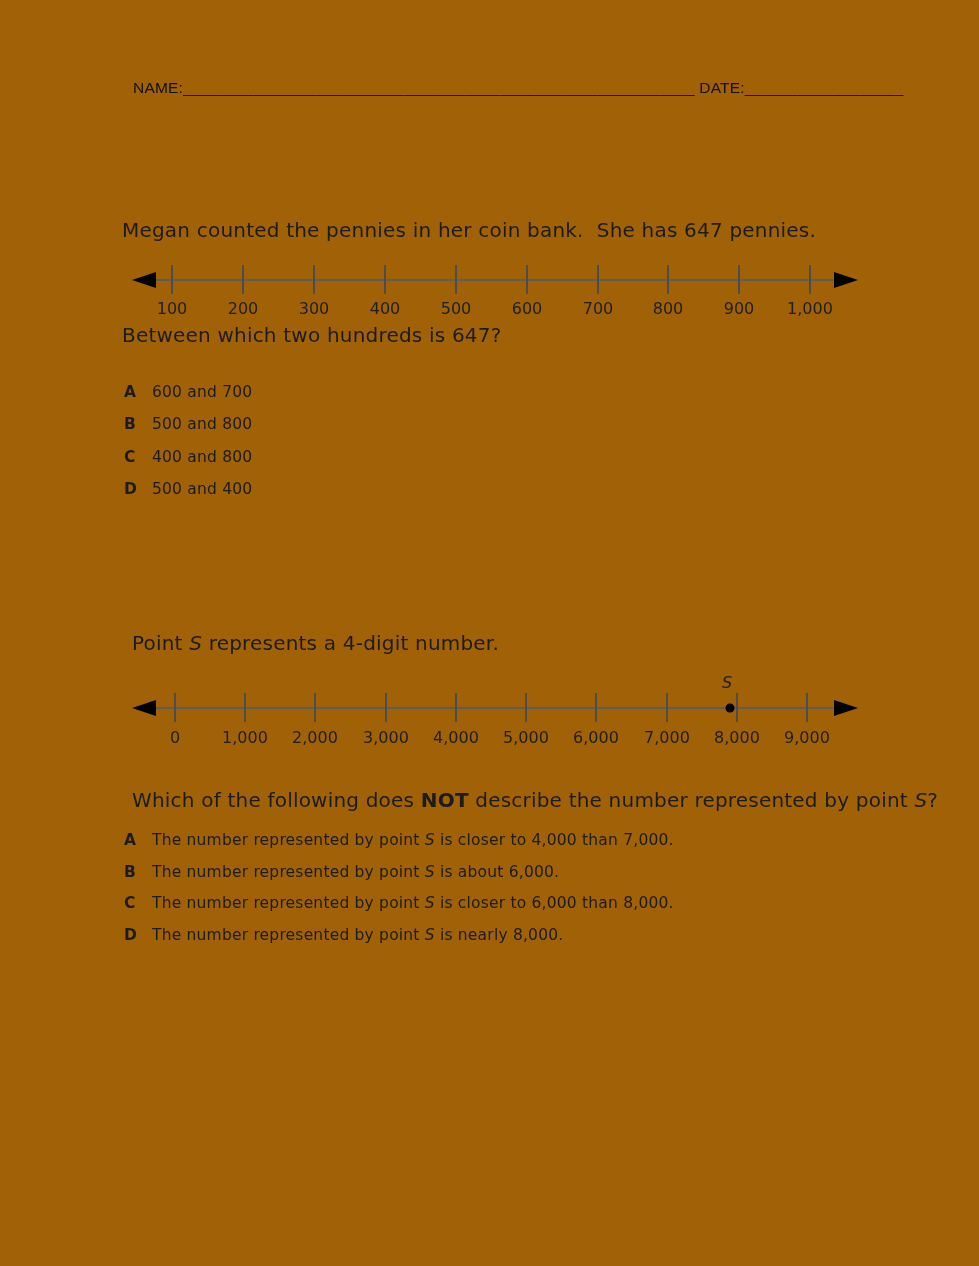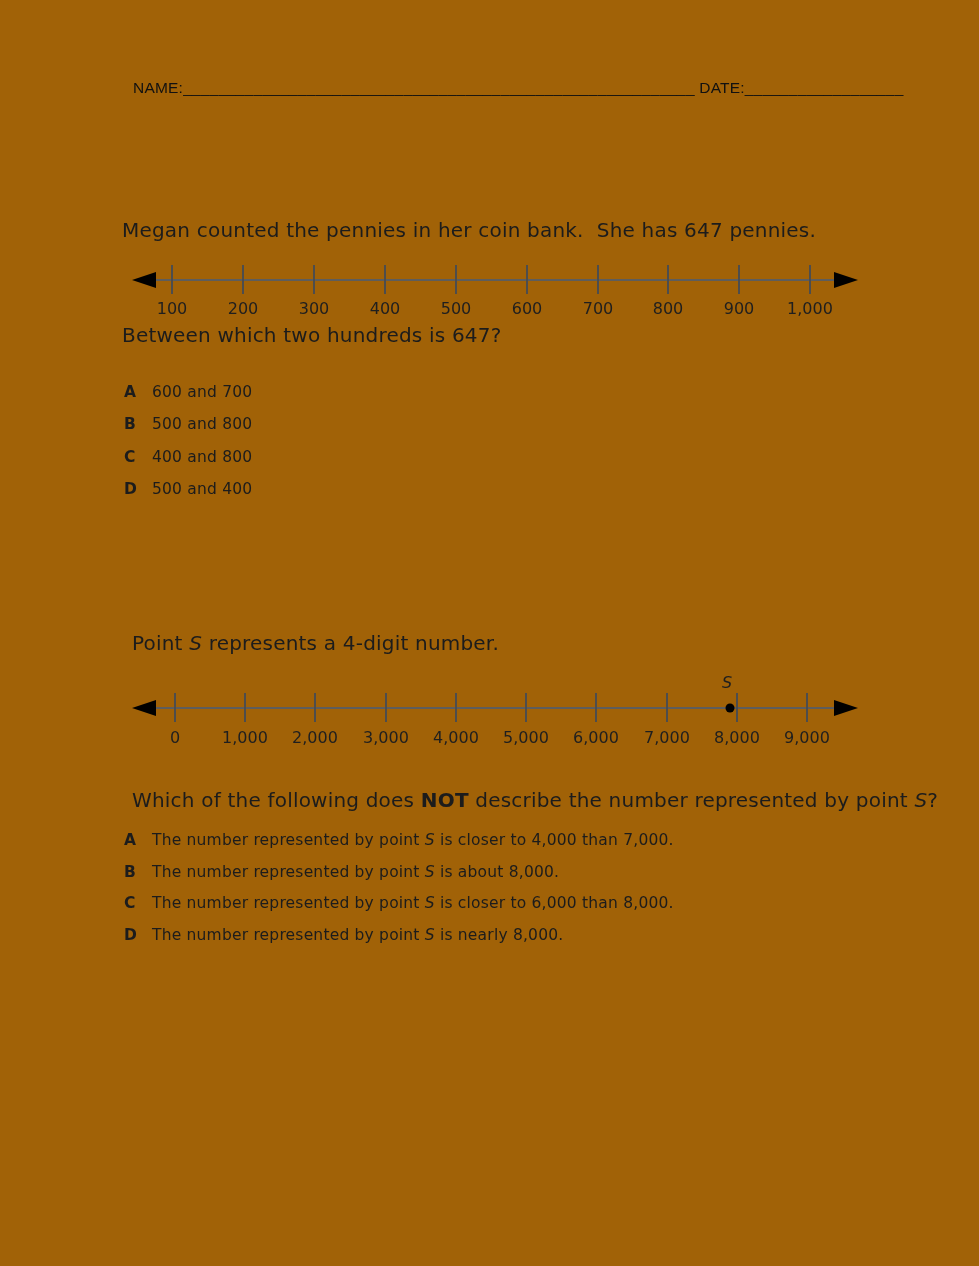--- a/index.html
+++ b/index.html
@@ -148,21 +148,21 @@
   <div class="abs stem" style="left:120px;top:788px;margin-left:12px;">
     <span class="t">Which of the following does </span><span class="bold t">NOT</span><span class="t"> describe the number represented by point </span><span class="it t">S</span><span class="t">?</span>
   </div>
 
   <div class="abs choice" style="left:124px;top:831px;">
     <span class="letter">A</span>
       <span><span class="t">The number represented by point </span><span class="it t">S</span><span class="t"> is closer to 4,000 than 7,000.</span></span>
   </div>
   <div class="abs choice" style="left:124px;top:863px;">
     <span class="letter">B</span>
-      <span><span class="t">The number represented by point </span><span class="it t">S</span><span class="t"> is about 8,000.</span></span>
+      <span><span class="t">The number represented by point </span><span class="it t">S</span><span class="t"> is about 6,000.</span></span>
   </div>
   <div class="abs choice" style="left:124px;top:894px;">
     <span class="letter">C</span>
       <span><span class="t">The number represented by point </span><span class="it t">S</span><span class="t"> is closer to 6,000 than 8,000.</span></span>
   </div>
   <div class="abs choice" style="left:124px;top:926px;">
     <span class="letter">D</span>
       <span><span class="t">The number represented by point </span><span class="it t">S</span><span class="t"> is nearly 8,000.</span></span>
   </div>
 

